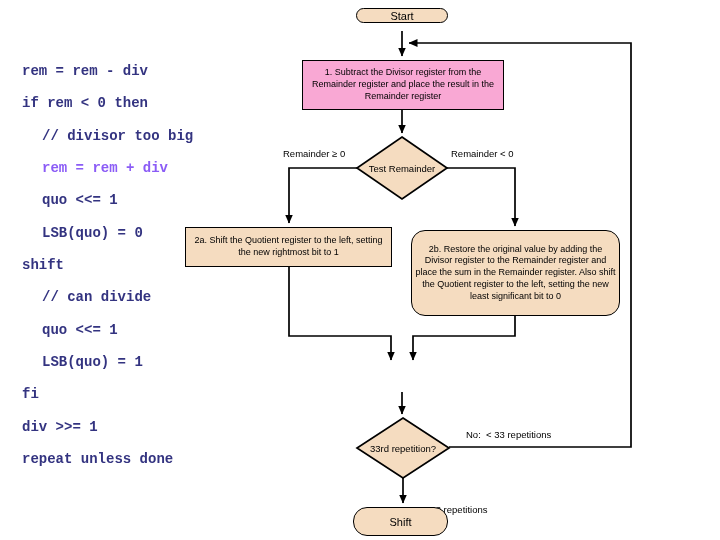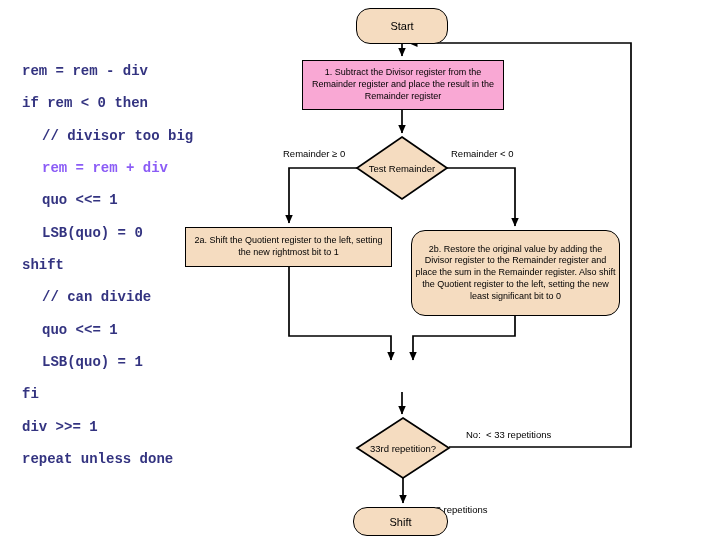--- a/index.html
+++ b/index.html
@@ -10,21 +10,21 @@
              font-weight:bold;font-size:14px;line-height:1;white-space:pre;}
   
   .shape{position:absolute;border:1.7px solid #000;box-sizing:border-box;
          display:flex;align-items:center;justify-content:center;text-align:center;
          color:#000;}
   .capsule{border-radius:14px;font-size:11px;}
   .procbox{font-size:9px;line-height:1.3;padding:2px 3px;}
   .diamond-label{position:absolute;display:flex;align-items:center;justify-content:center;
                  text-align:center;font-size:9.5px;color:#000;white-space:nowrap;}
   .edge-label{position:absolute;font-size:9.5px;color:#000;white-space:pre;}
-  .start-node{left:356px;top:8px;width:92px;height:36px;}
+  .start-node{left:356px;top:8px;width:92px;height:15px;}
   .done-node{left:353px;top:507px;width:95px;height:29px;}
   .box1{left:302px;top:60px;width:202px;height:50px;}
   .box2a{left:185px;top:227px;width:207px;height:40px;}
   .box2b{left:411px;top:230px;width:209px;height:86px;}
   .box3{left:302px;top:364px;width:201px;height:28px;}
   .d1-label{left:352px;top:137px;width:100px;height:62px;}
   .d2-label{left:349px;top:418px;width:108px;height:60px;}
   .lbl-rem-ge{left:283px;top:148px;}
   .lbl-rem-lt{left:451px;top:148px;}
   .lbl-no{left:466px;top:429px;}

